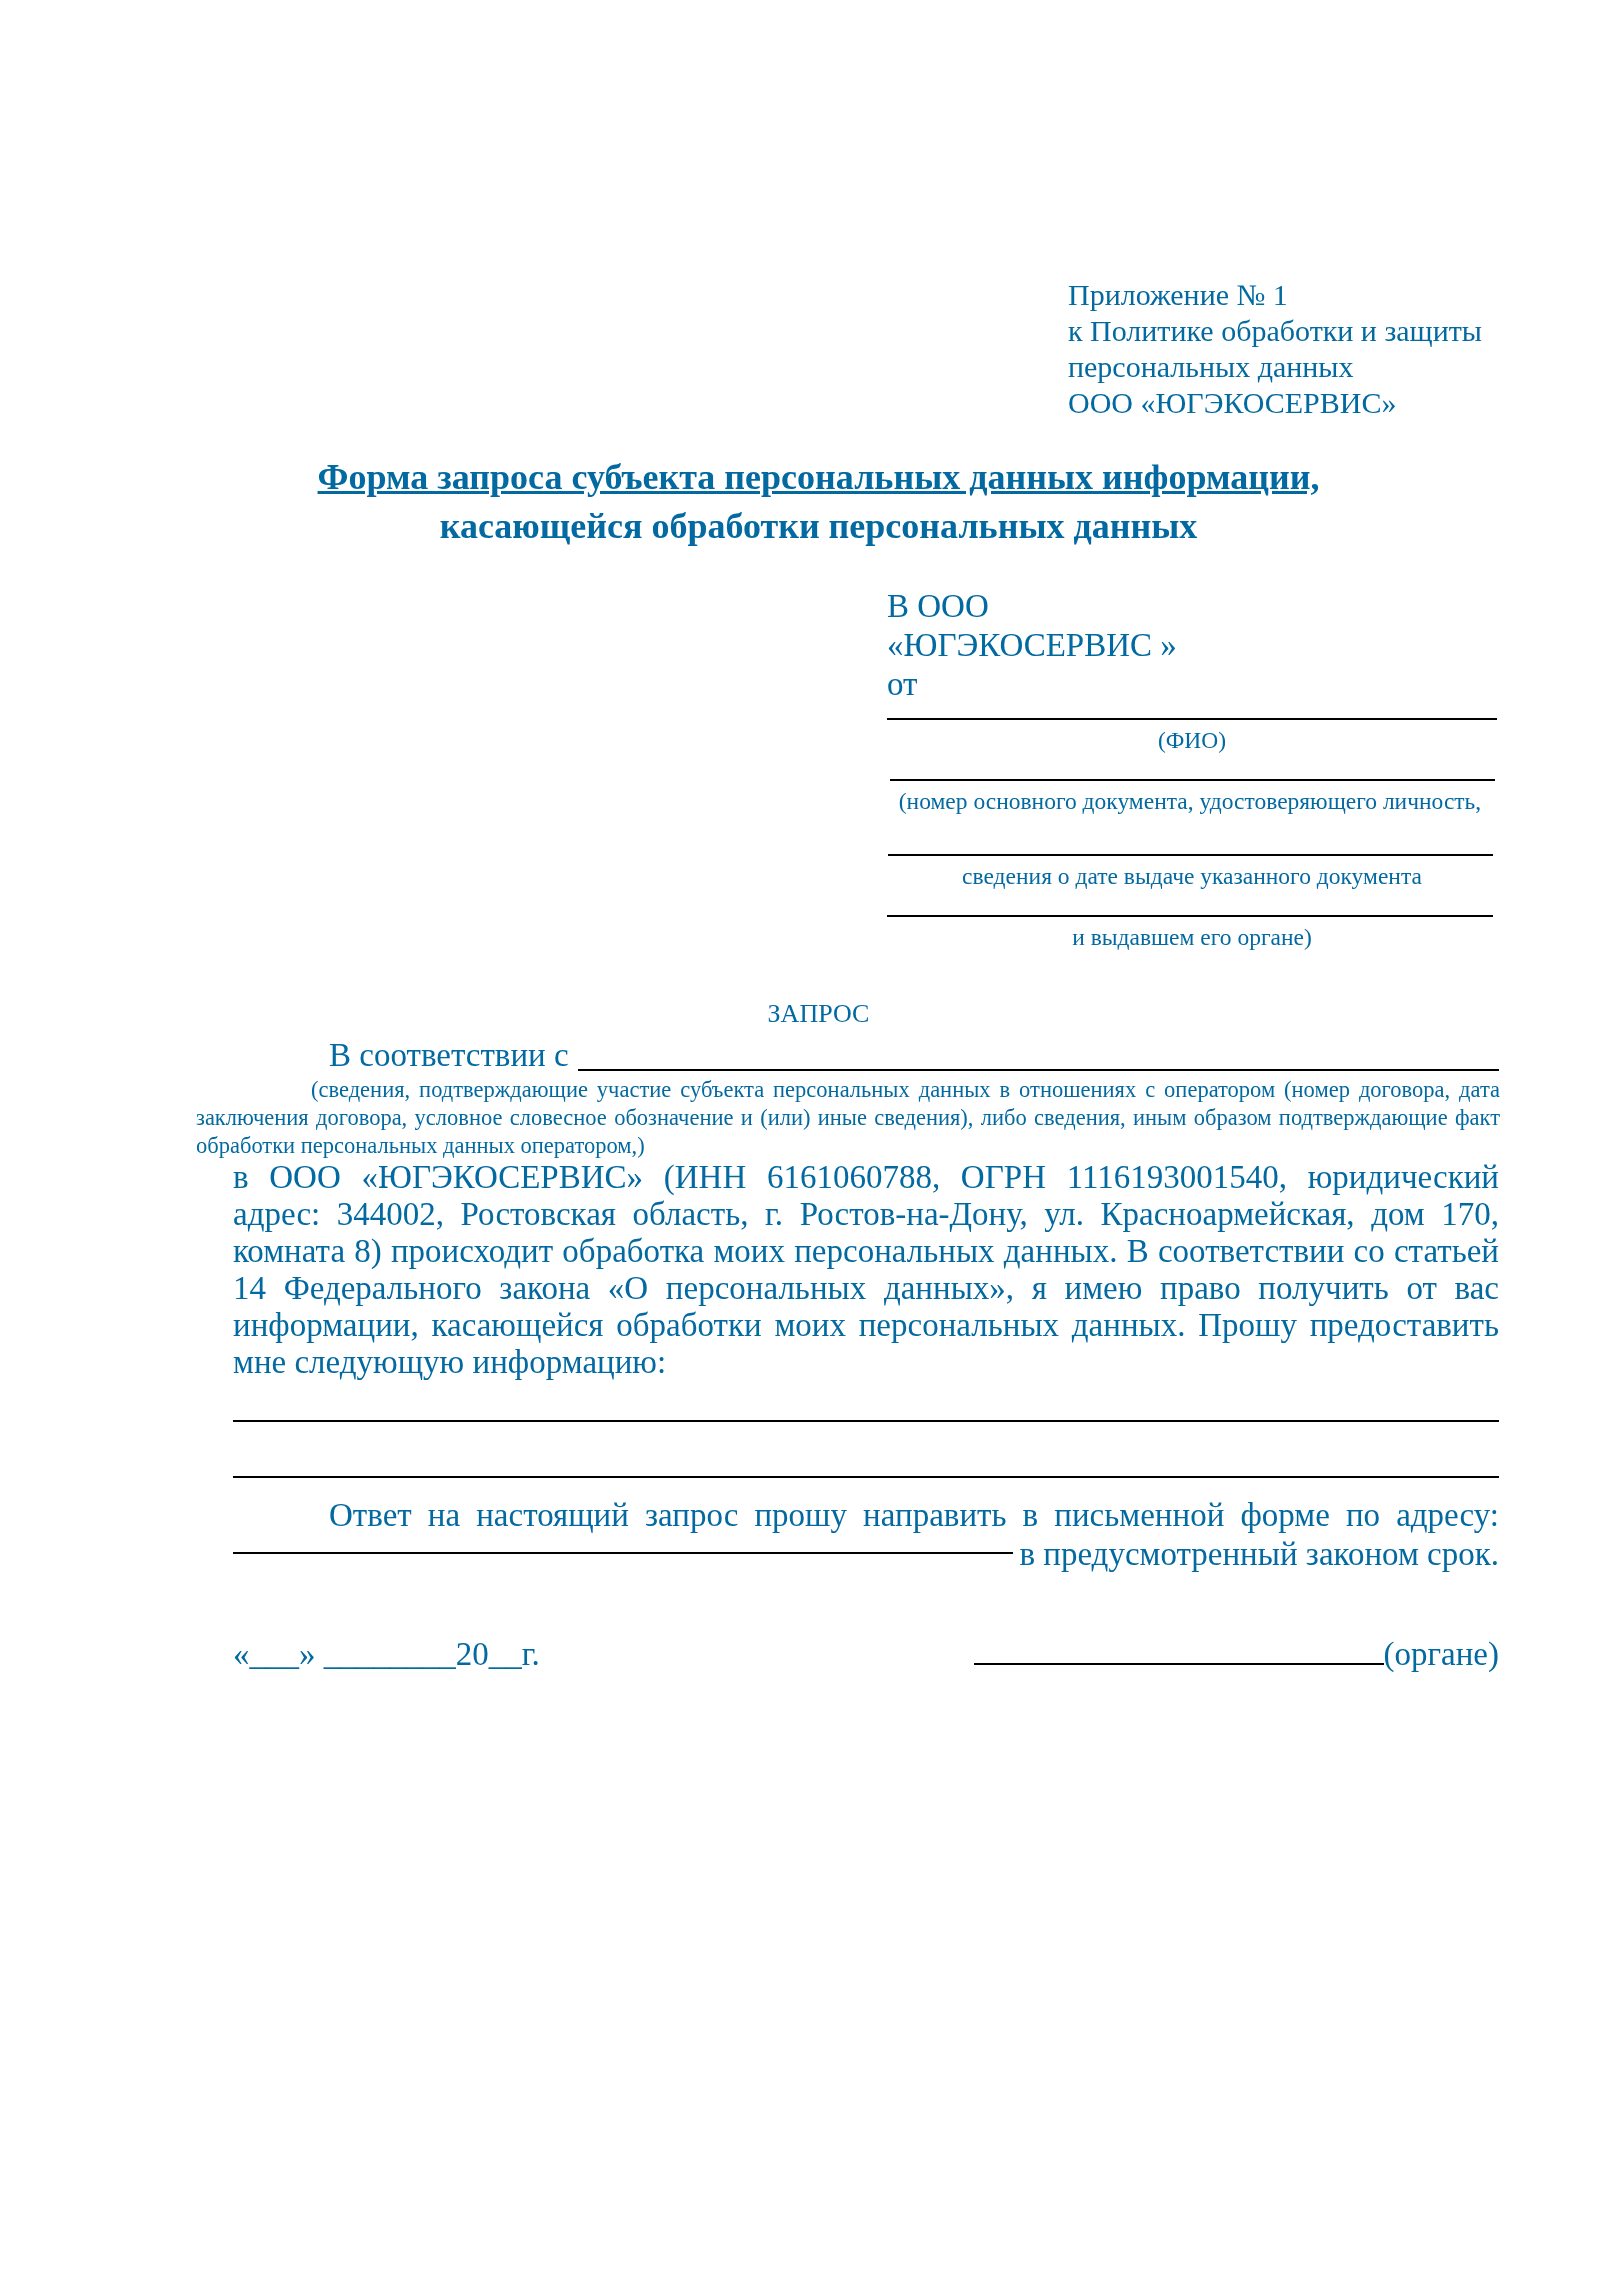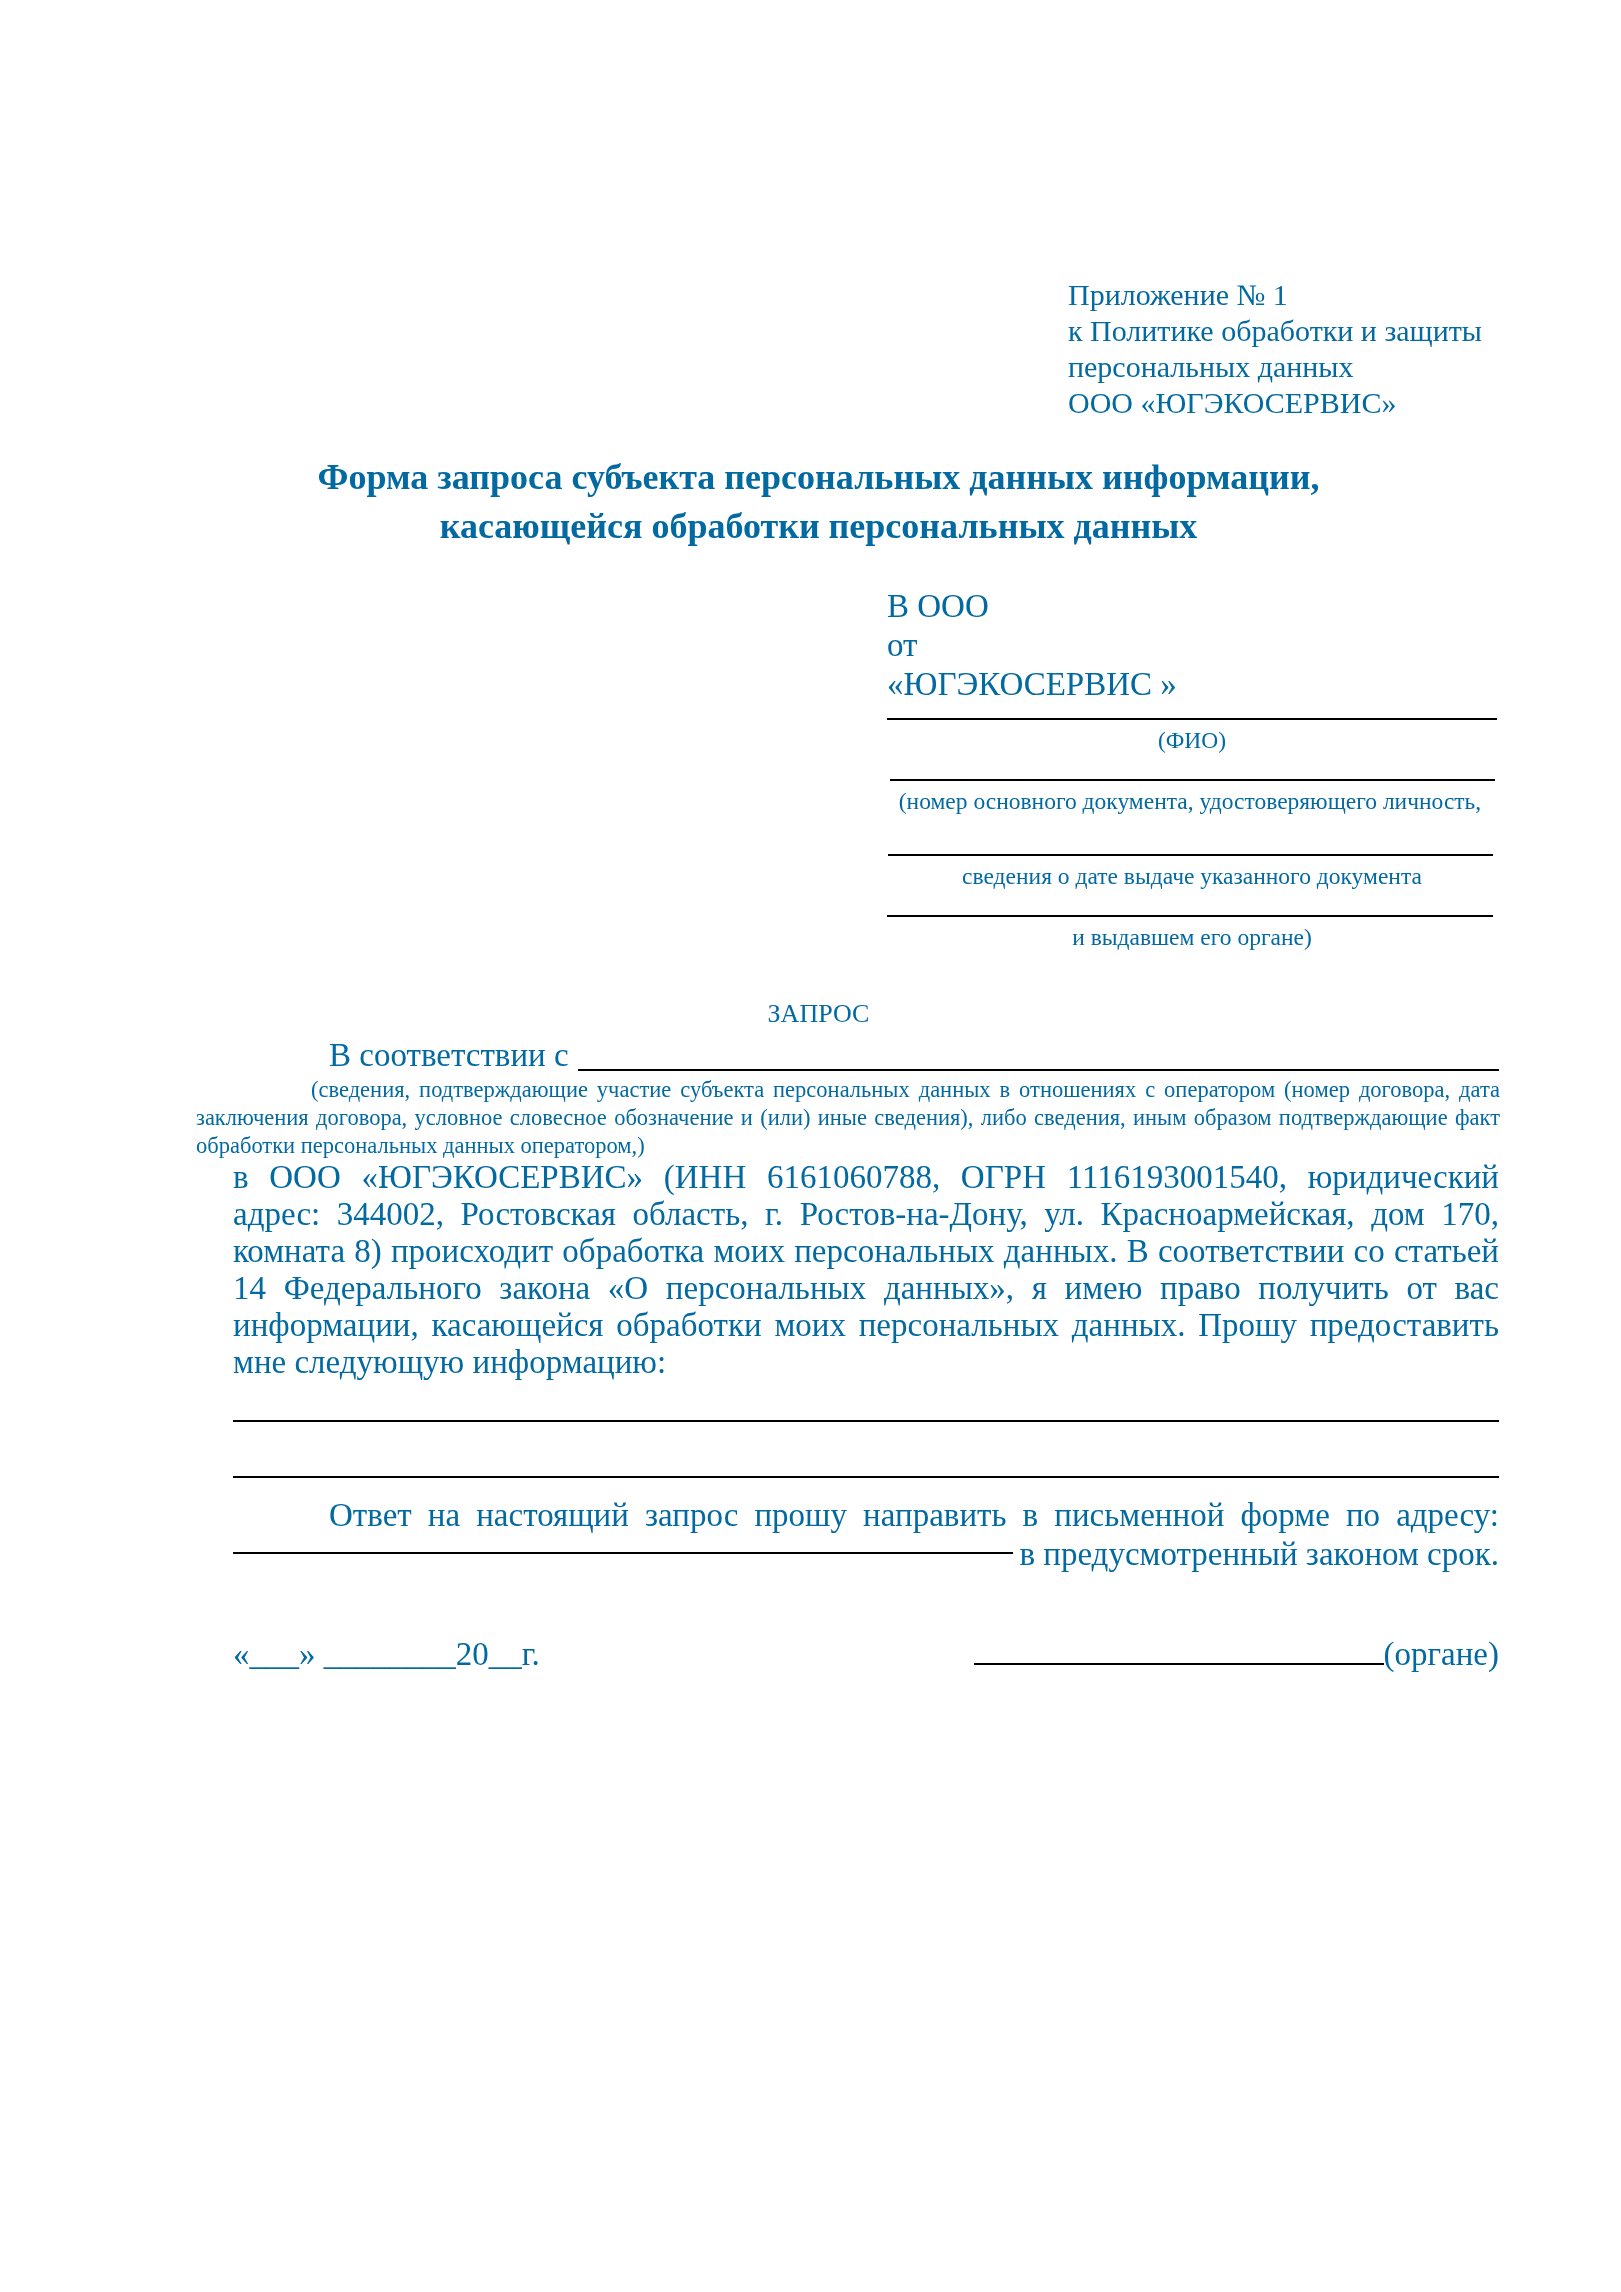--- a/index.html
+++ b/index.html
@@ -17,21 +17,21 @@
     left:1068px; top:277px; width:461px;
     font-size:30px; line-height:36px;
   }
 
   .title-line1, .title-line2 {
     left:157px; width:1323px;
     text-align:center;
     font-weight:bold;
     font-size:36px; line-height:49px;
   }
-  .title-line1 { top:453px; }
+  .title-line1 { top:453px;text-decoration:underline; }
   .title-line2 { top:502px; }
 
   .addr-block {
     left:887px; top:587px; width:610px;
     font-size:33px; line-height:39px;
   }
 
   .uline {
     height:0; border-top:2.9px solid #000;
   }
@@ -122,22 +122,22 @@
     <div>к Политике обработки и защиты</div>
     <div>персональных данных</div>
     <div>ООО «ЮГЭКОСЕРВИС»</div>
   </div>
 
   <div class="abs title-line1">Форма запроса субъекта персональных данных информации,</div>
   <div class="abs title-line2">касающейся обработки персональных данных</div>
 
   <div class="abs addr-block">
     <div>В ООО</div>
+    <div>«ЮГЭКОСЕРВИС »</div>
     <div>от</div>
-    <div>«ЮГЭКОСЕРВИС »</div>
   </div>
 
   <div class="abs uline u1"></div>
   <div class="abs field-caption c1">(ФИО)</div>
 
   <div class="abs uline u2"></div>
   <div class="abs field-caption c2">(номер основного документа, удостоверяющего личность,</div>
 
   <div class="abs uline u3"></div>
   <div class="abs field-caption c3">сведения о дате выдаче указанного документа</div>

